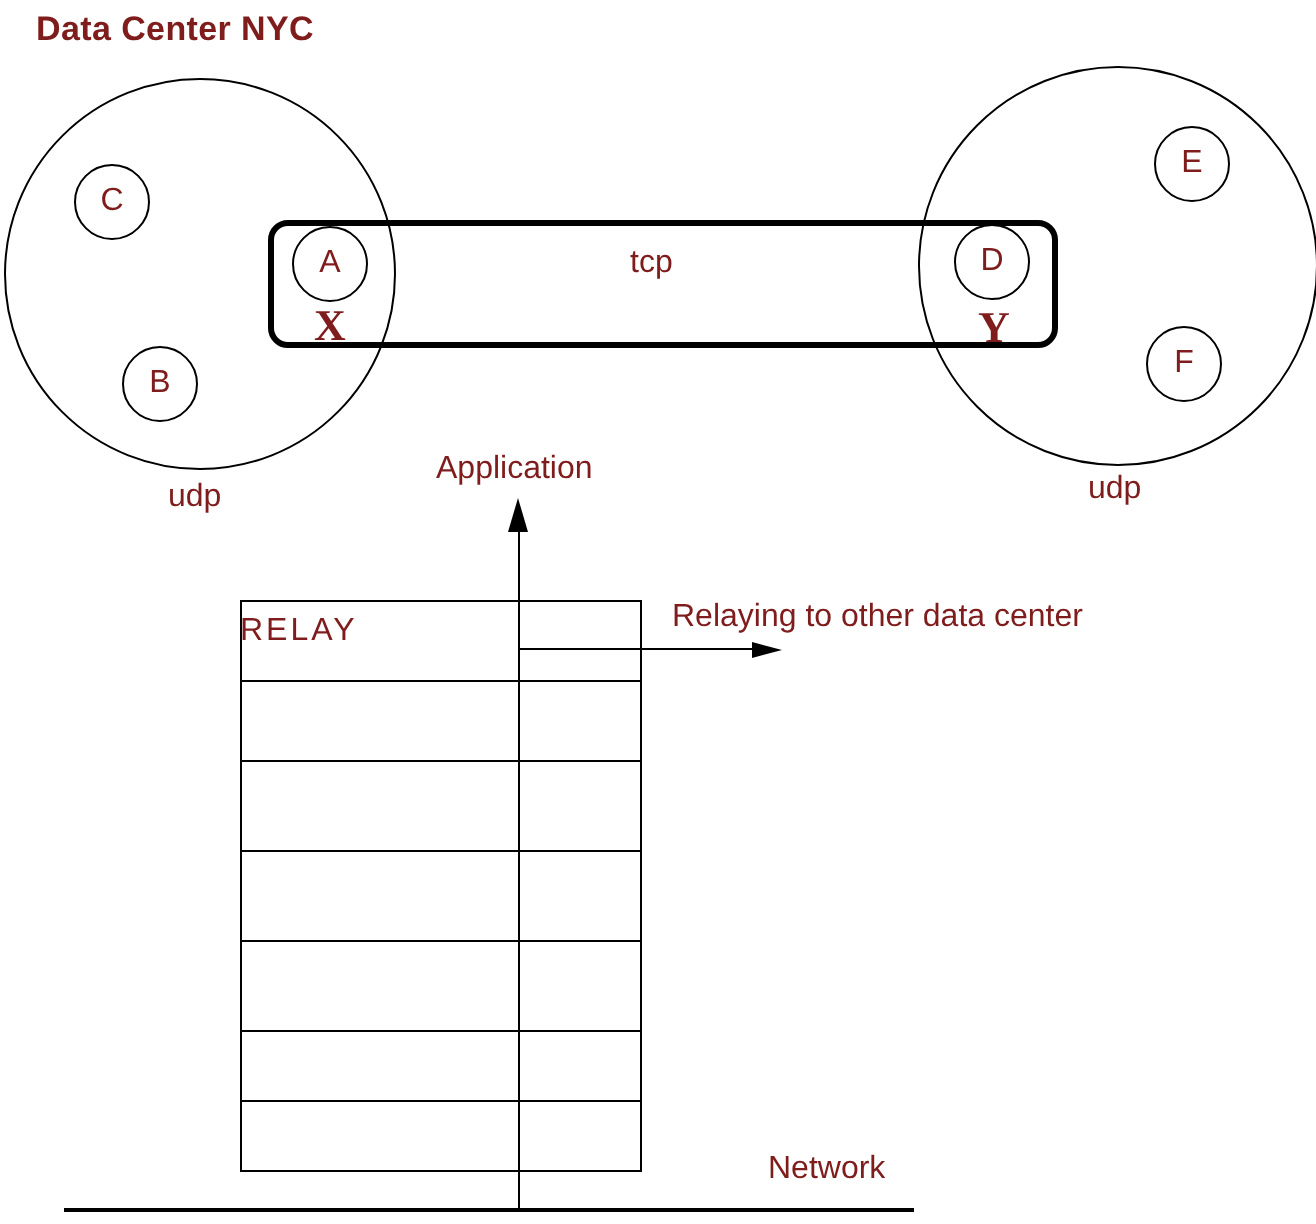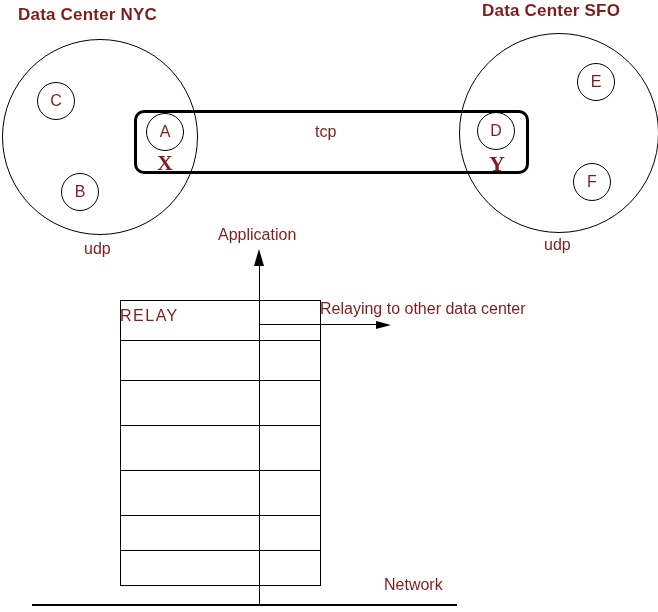--- a/index.html
+++ b/index.html
@@ -48,21 +48,20 @@
     position:absolute;left:120px;top:307px;width:133px;text-align:left;
     font-size:16px;letter-spacing:1.5px;
   }
 </style>
 </head>
 <body>
 
 <div id="canvas">
 
   <div class="abs title" style="left:18px;top:5px;">Data Center NYC</div>
-  <div class="abs title" style="left:482px;top:1px;">Data Center SFO</div>
 
   <div class="bigcircle" style="left:2px;top:39px;width:194px;height:194px;"></div>
   <div class="bigcircle" style="left:459px;top:33px;width:198px;height:198px;"></div>
 
   <div class="pipe"></div>
   <div class="abs lbl" style="left:315px;top:123px;text-align:right;">tcp</div>
 
   <div class="node" style="left:37px;top:82px;">
     <span>C</span>
   </div>
@@ -98,18 +97,18 @@
   <div class="rowline" style="top:550px;"></div>
 
   <div class="relay">RELAY</div>
 
   <div class="vline" style="left:259px;top:264px;width:1px;height:341px;"></div>
   <div class="arrowhead-up" style="left:254px;top:249px;"></div>
   <div class="abs lbl" style="left:218px;top:226px;">Application</div>
 
   <div class="hline" style="left:260px;top:324px;width:118px;height:1px;"></div>
   <div class="arrowhead-right" style="left:376px;top:321px;"></div>
-  <div class="abs lbl" style="left:320px;top:300px;">Relaying to other data center</div>
+  <div class="abs lbl" style="left:336px;top:300px;">Relaying to other data center</div>
 
   <div class="hline" style="left:32px;top:604px;width:425px;height:2px;"></div>
   <div class="abs lbl" style="left:384px;top:576px;">Network</div>
 
 </div>
 
 </body></html>

